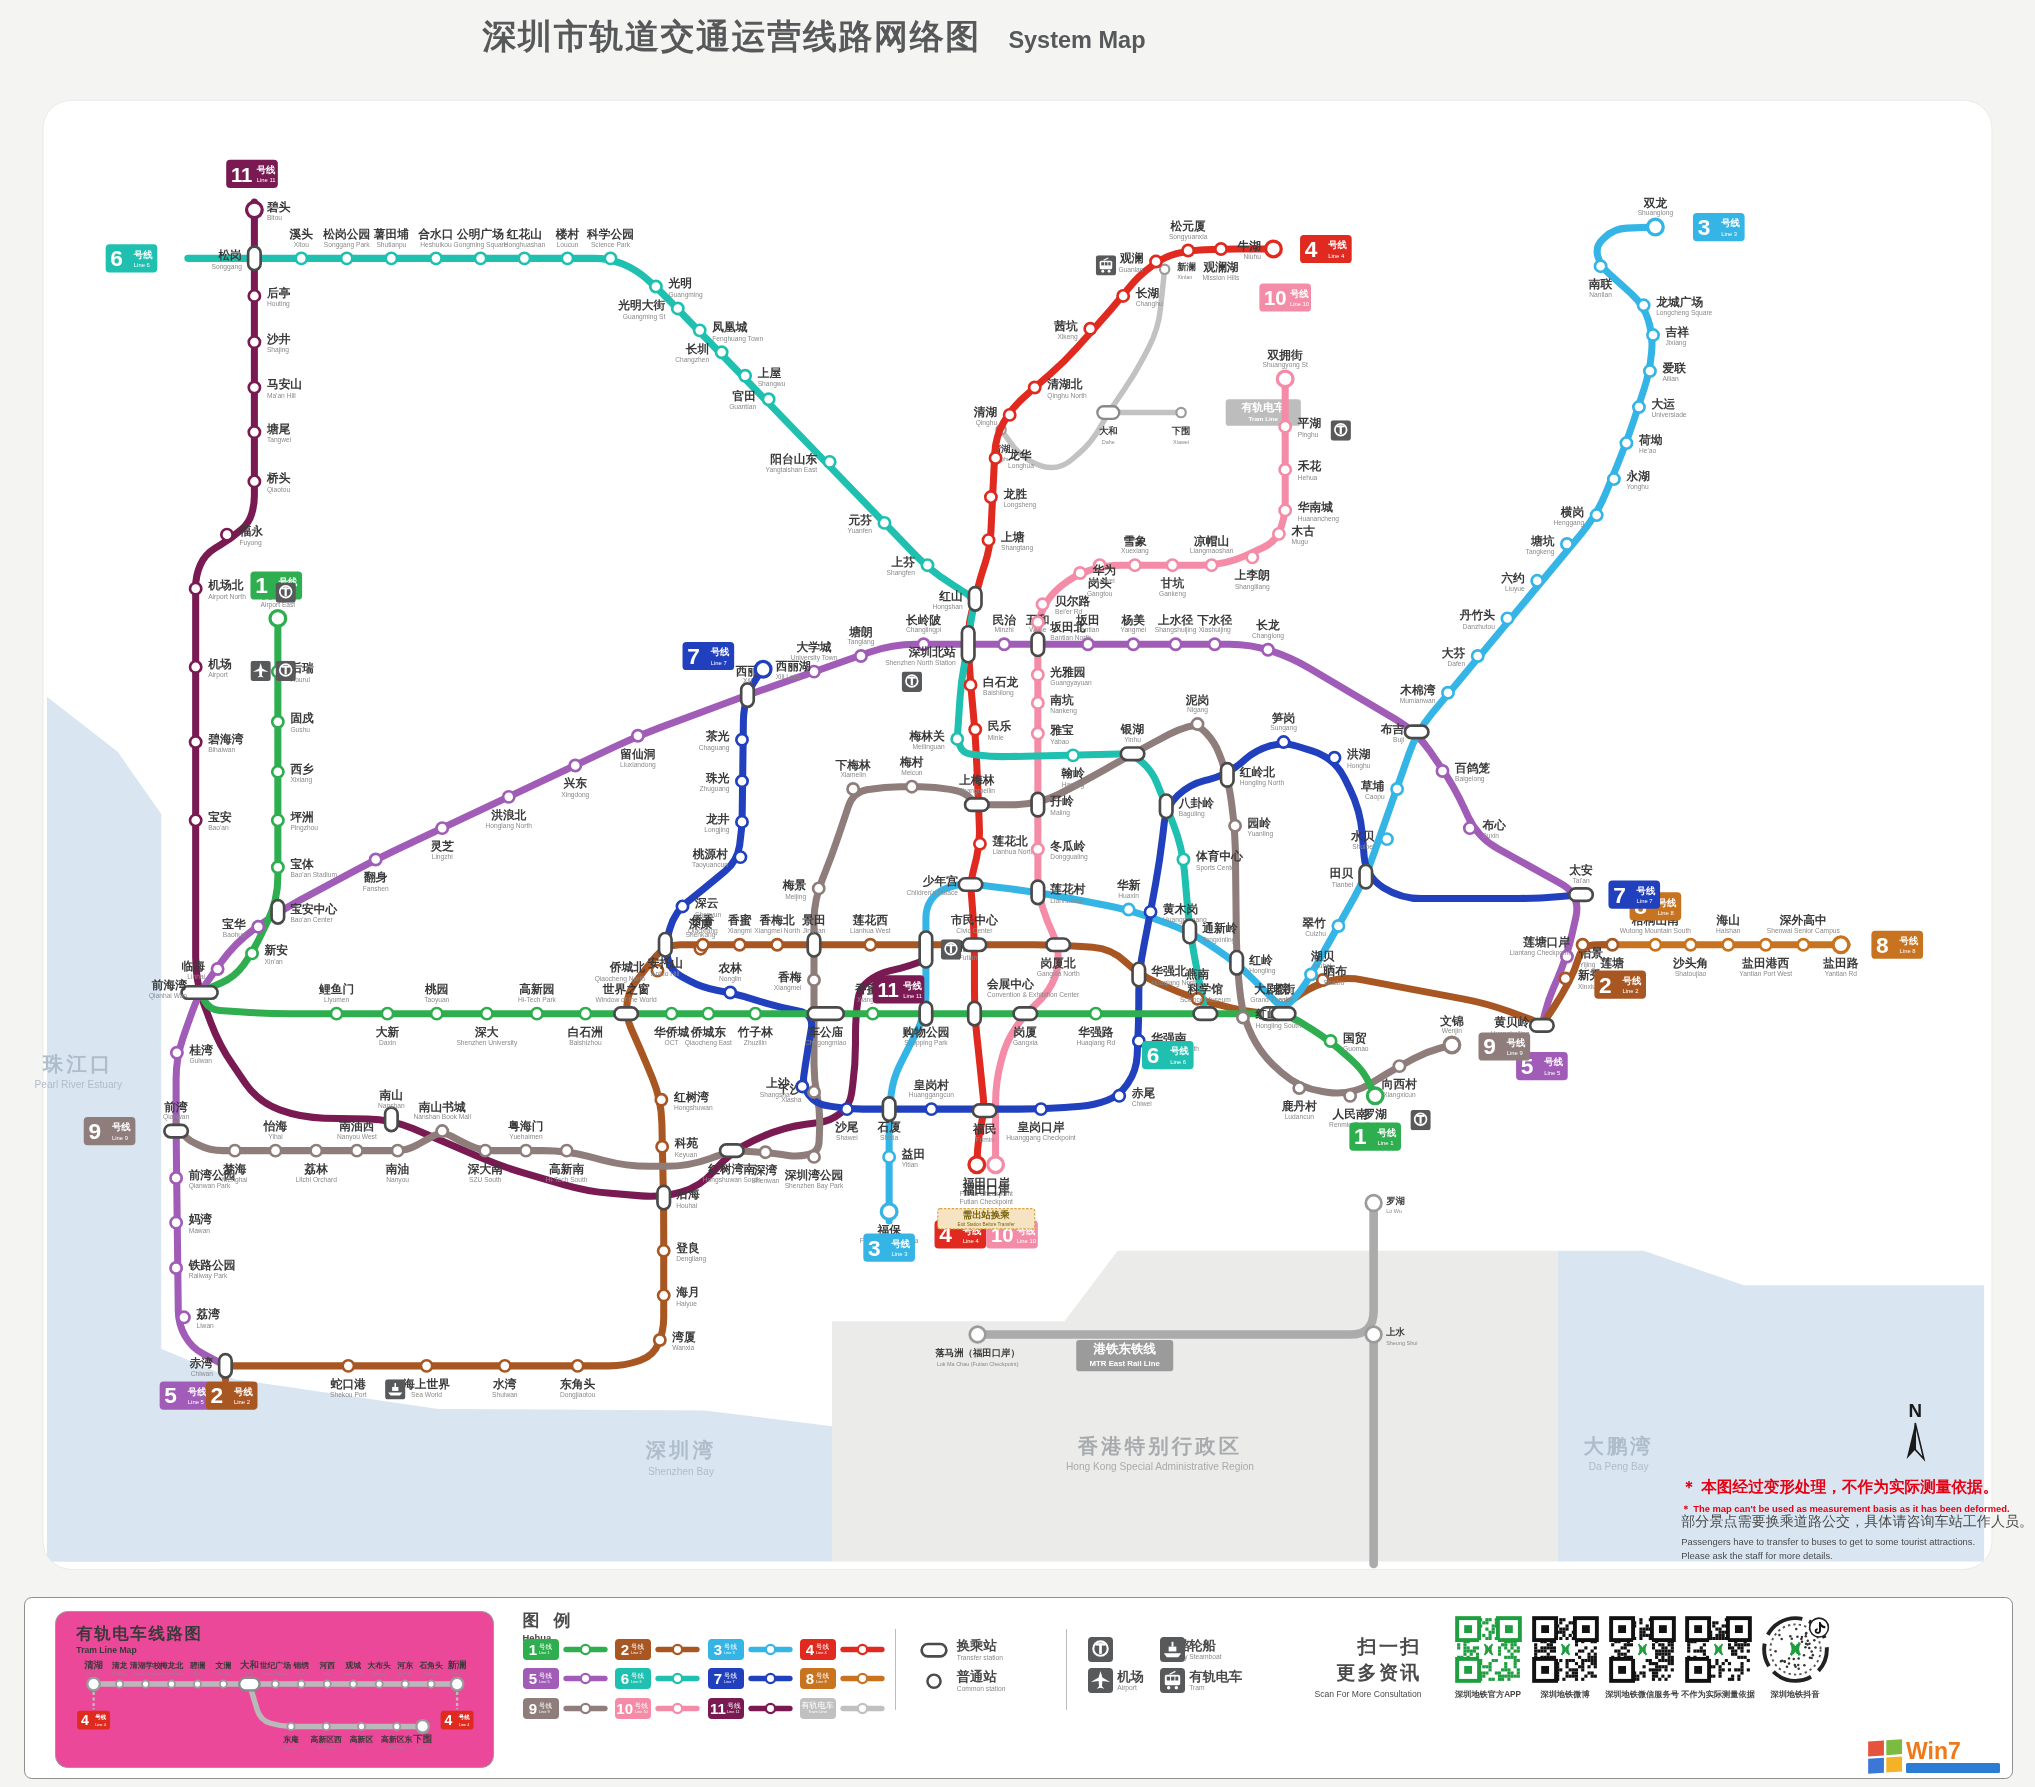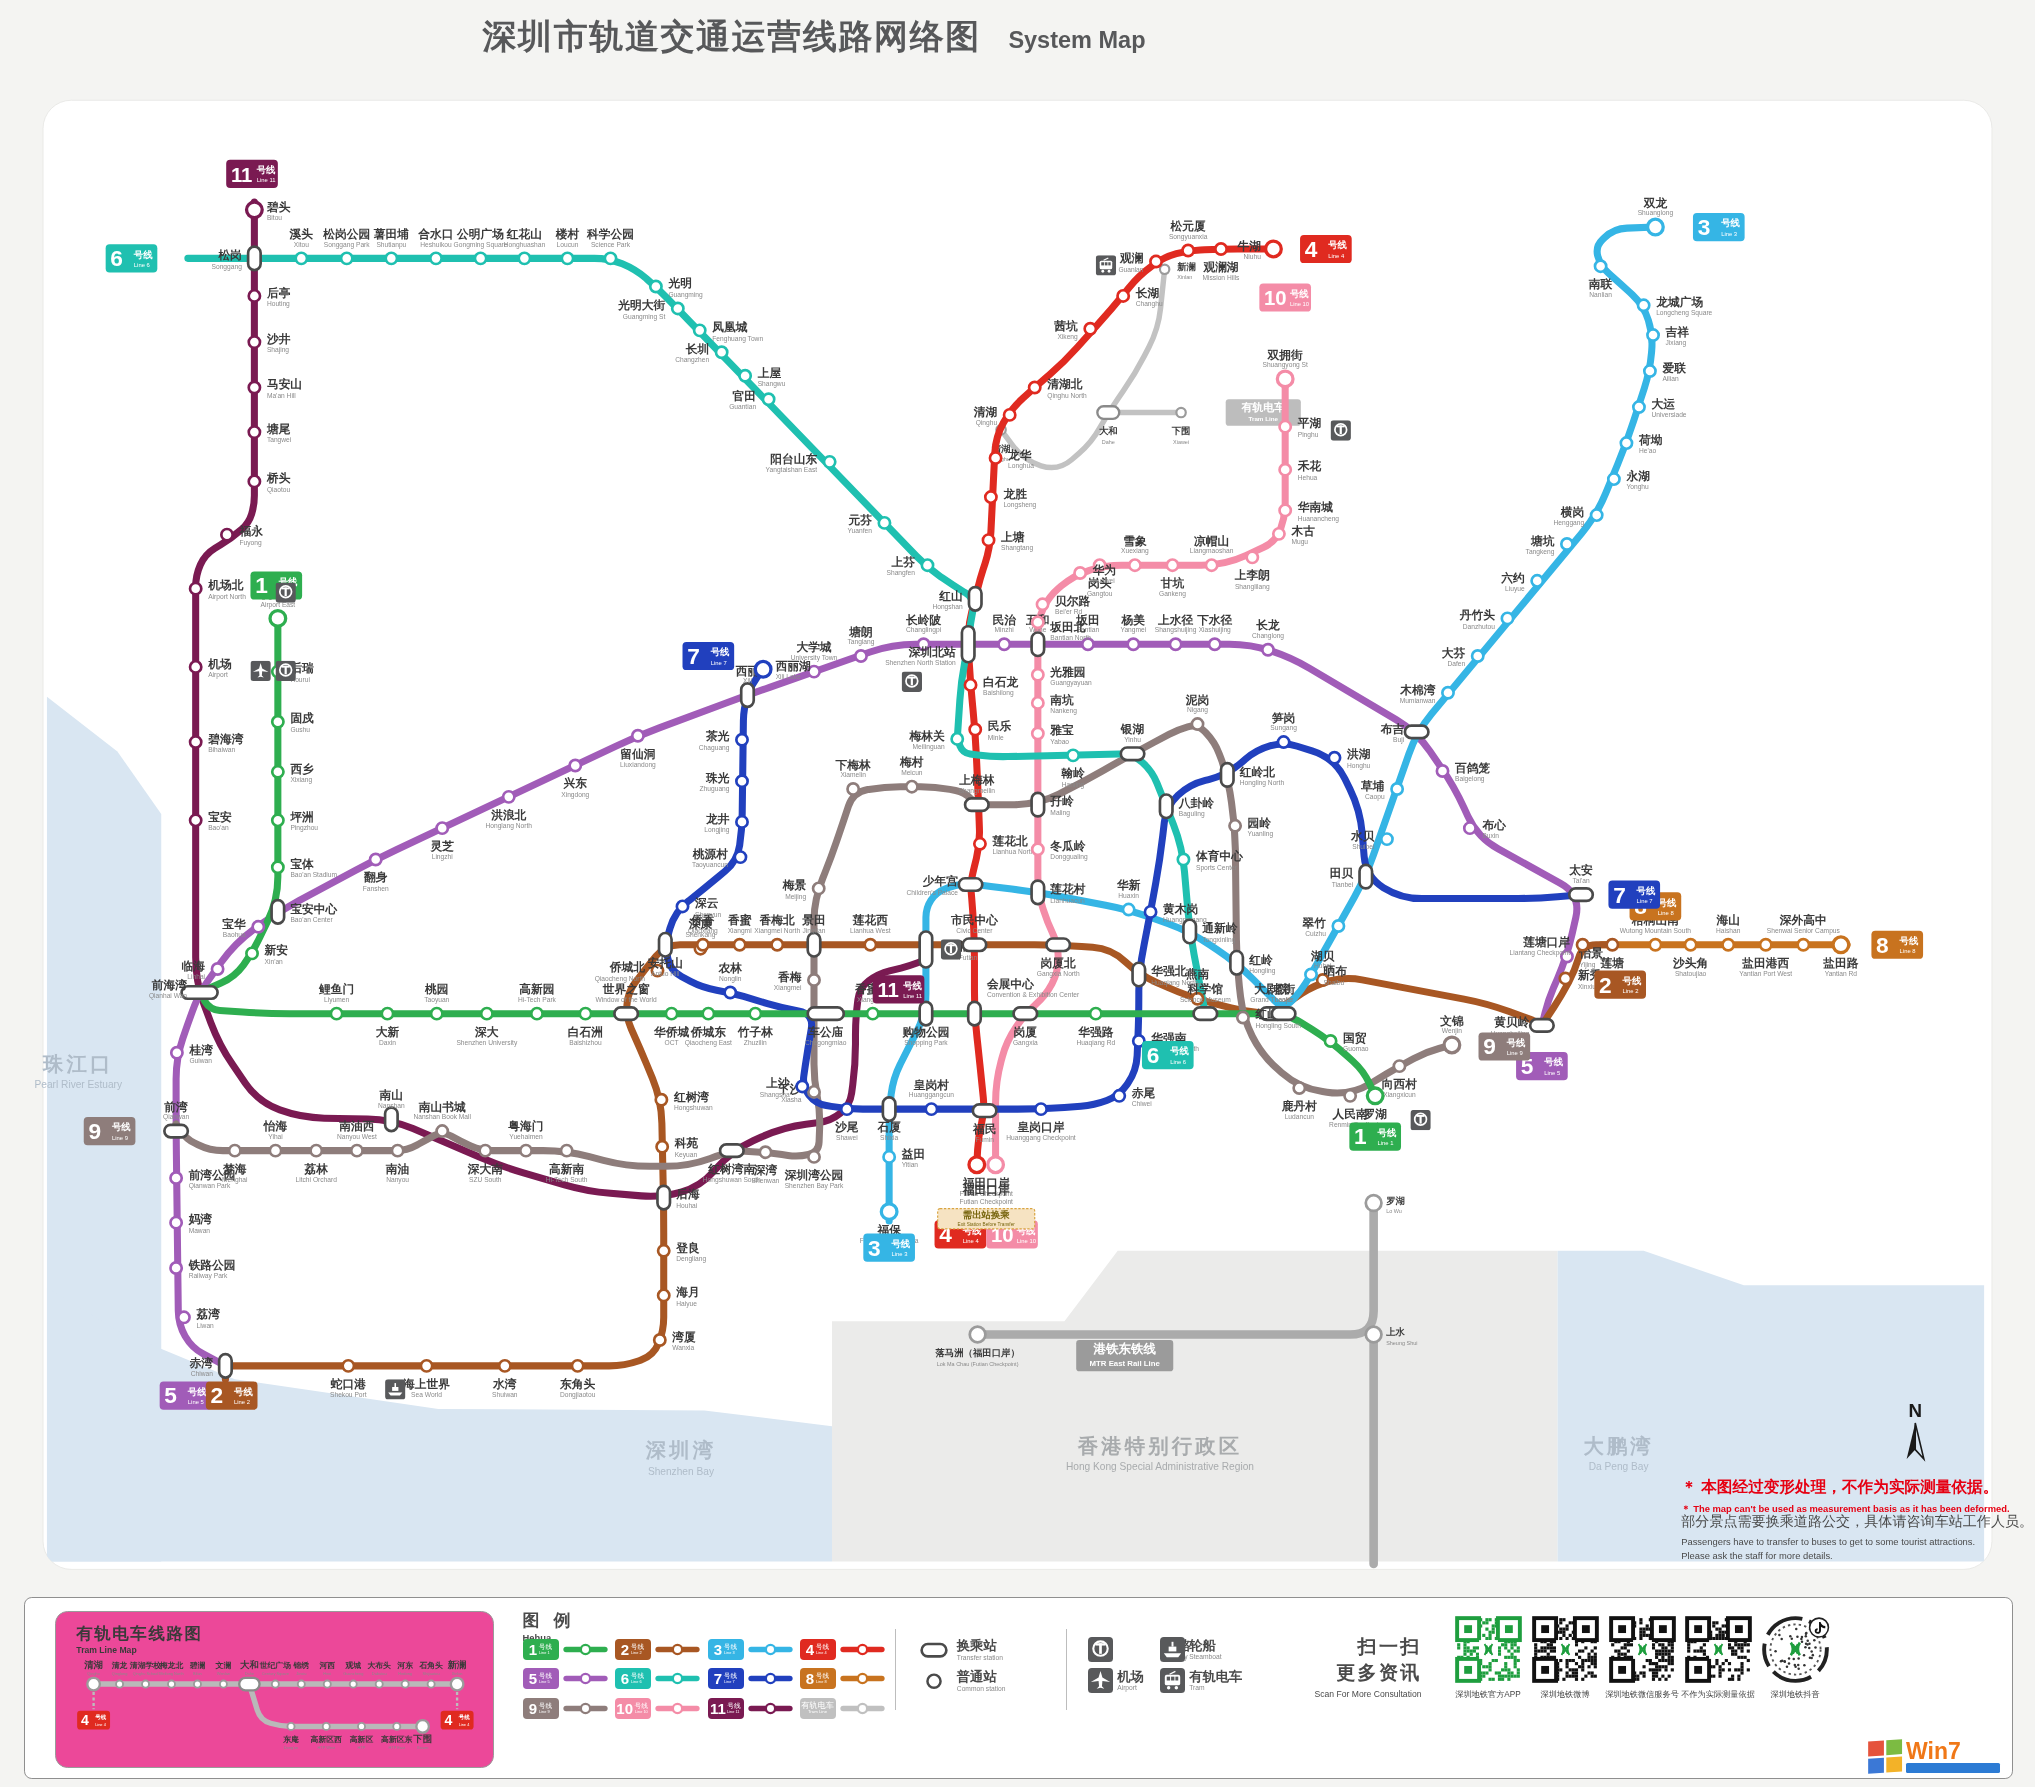--- a/index.html
+++ b/index.html
@@ -15,21 +15,21 @@
   .chip{position:absolute;display:flex;align-items:center;}
   .chip .bdg{width:36px;height:21px;border-radius:3.9px;display:flex;align-items:center;justify-content:center;color:#fff;}
   .chip .bdg .num{font-size:15px;font-weight:bold;line-height:1;}
   .chip .bdg .col{display:flex;flex-direction:column;margin-left:1.6px;line-height:1;}
   .chip .bdg .col .z{font-size:6.7px;} .chip .bdg .col .e{font-size:4.3px;transform:scale(.9);transform-origin:left;}
   .chip .bdg.tram-b{flex-direction:column;line-height:1;}
   .chip .bdg.tram-b .z{font-size:8.2px;} .chip .bdg.tram-b .e{font-size:4.3px;}
   .lbl2 .z{font-size:13.3px;font-weight:bold;color:#4A4A4A;line-height:1.1;}
   .lbl2 .e{font-size:6.7px;color:#8A8A8A;line-height:1.1;}
   .qr-item{position:absolute;width:75px;text-align:center;}
-  .qr-item .cap{font-size:8.2px;color:#444;margin-top:2.3px;}
+  .qr-item .cap{font-size:8.2px;color:#444;margin-top:2.3px;font-weight:bold;}
   #watermark{position:absolute;left:1865px;top:1732px;width:157px;height:50px;display:flex;align-items:center;z-index:9;}
   #watermark .txt{font-size:23px;font-weight:bold;color:#F07818;line-height:0.9;}
   #watermark .bar{height:9.4px;width:94px;background:#2C7BD4;border-radius:1.6px;margin-top:1.6px;}
   svg text{font-family:"Liberation Sans",sans-serif;}
 </style>
 </head>
 <body>
 
 <div id="page">
   <div id="title-bar">

